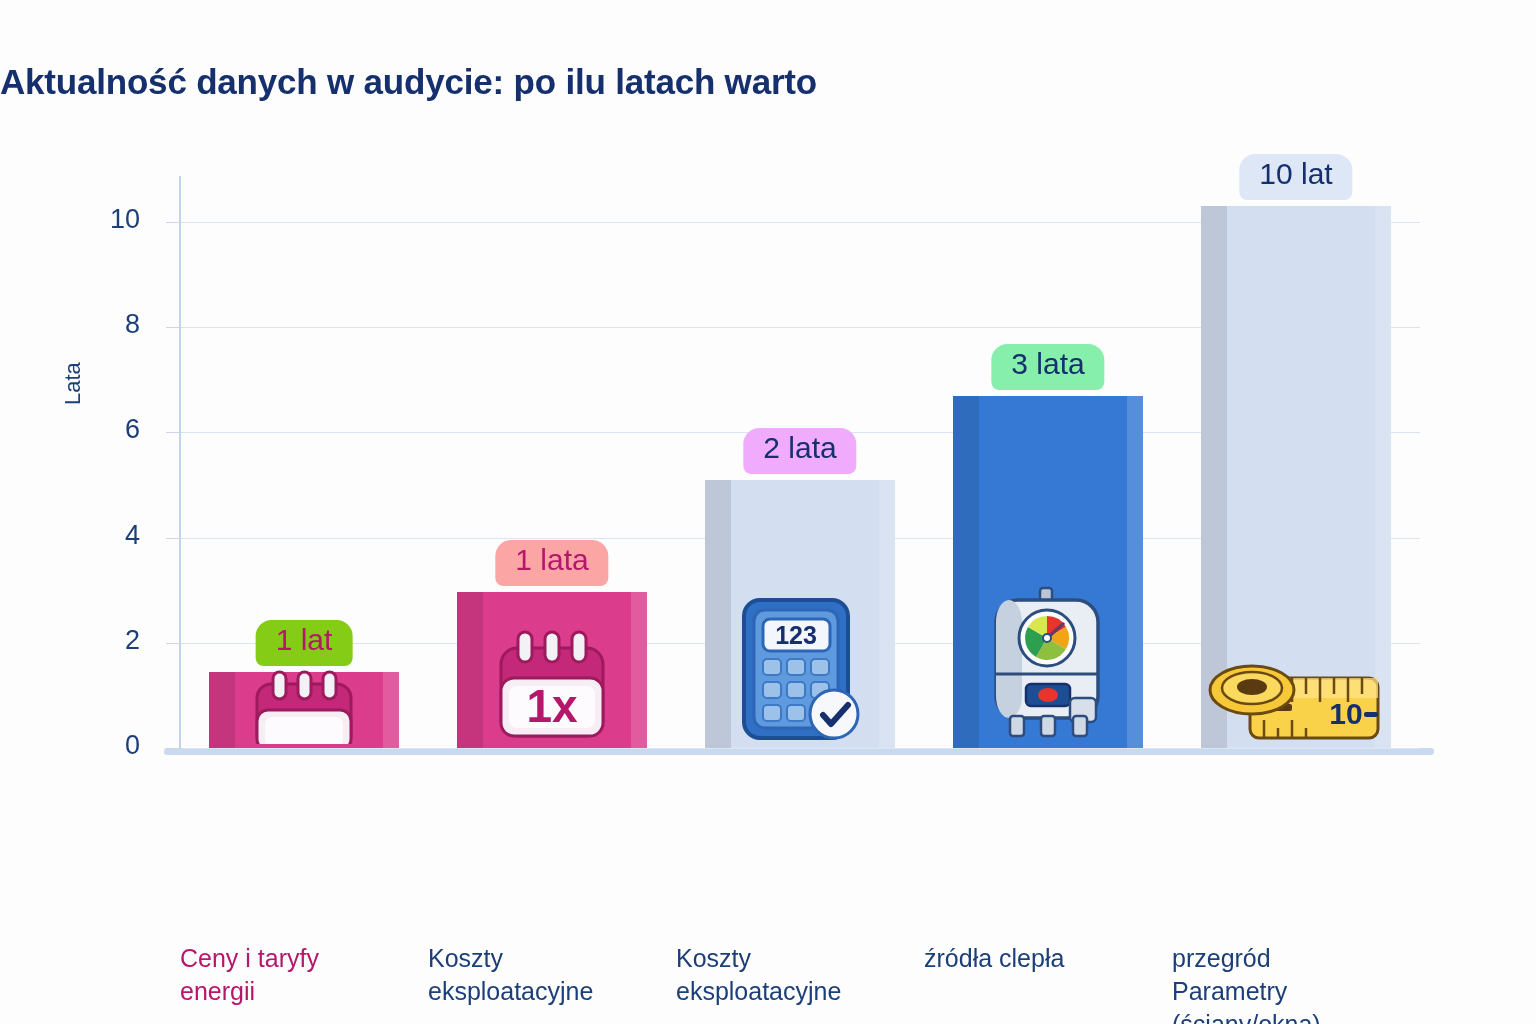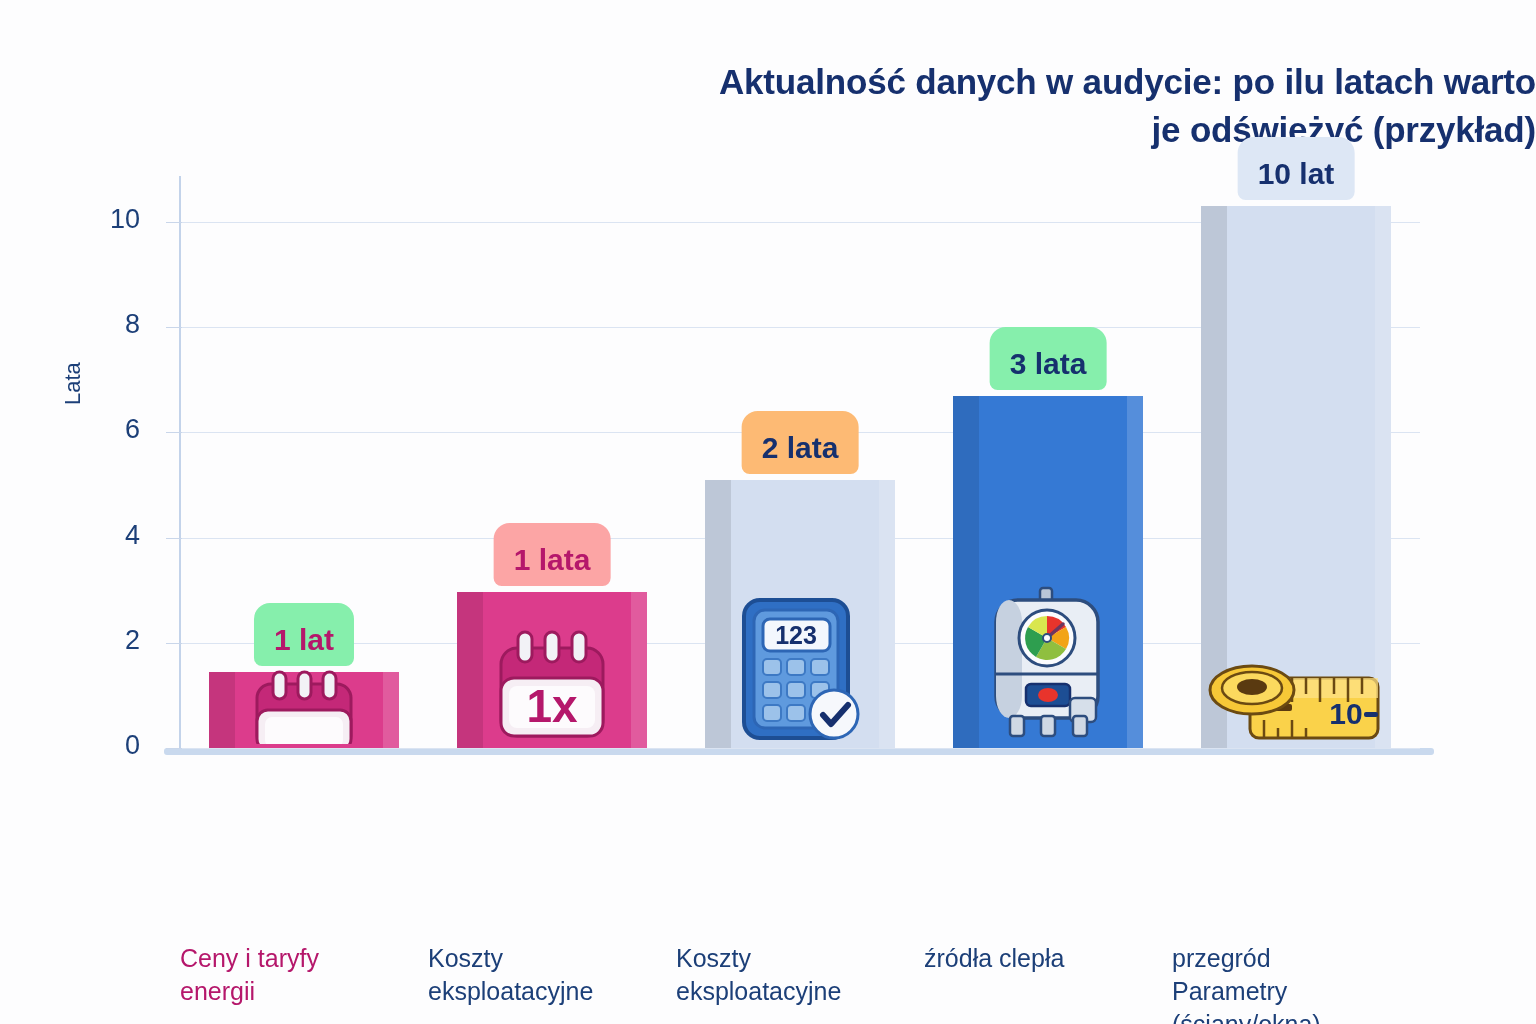--- a/index.html
+++ b/index.html
@@ -7,21 +7,21 @@
     width:1536px;height:1024px;
     background:#fdfdfe;
     font-family:"Liberation Sans",sans-serif;
     overflow:hidden;
     position:relative;
   }
   
   #chart-title{
     position:absolute;
     left:0;top:58px;width:1536px;
-    text-align:right;
+    text-align:left;
     color:#16306e;
     font-size:35px;
     font-weight:bold;
     line-height:48px;
     letter-spacing:-0.2px;
   }
   #chart-title .l2{display:block;}
 
   
   
@@ -71,23 +71,23 @@
   }
   .bar-sheen{
     position:absolute;right:0;top:0;bottom:0;width:16px;
     background:rgba(255,255,255,0.16);
   }
 
   
   .value-pill{
     position:absolute;
     left:50%;transform:translateX(-50%);
-    padding:20px 20px 9px 20px;
+    padding:3px 20px 9px 20px;
     border-radius:16px 16px 8px 8px;
-    font-size:30px;font-weight:bold;
+    font-size:30px;font-weight:normal;
     white-space:nowrap;
     line-height:34px;
   }
 
   
   .cat-label{
     position:absolute;
     top:762px;
     text-align:left;
     font-size:25px;
@@ -100,21 +100,20 @@
     position:absolute;
     bottom:0;left:50%;transform:translateX(-50%);
     pointer-events:none;
   }
 </style>
 </head>
 <body>
 
 <div id="chart-title">
   <span class="l1">Aktualność danych w audycie: po ilu latach warto</span>
-  <span class="l2">je odświeżyć (przykład)</span>
 </div>
 
 <div id="y-axis-title">Lata</div>
 
 <div id="plot">
   <div id="y-axis-line"></div>
   <div id="x-axis-line"></div>
   <div id="grid-container">
       <div class="gridline" style="top: 568px;"></div>
       <div class="tick-dash" style="top: 568px;"></div>
@@ -146,21 +145,21 @@
         <div class="icon-wrap"><svg width="118" height="74" viewBox="0 0 118 74">
     <rect x="12" y="14" width="94" height="66" rx="14" fill="#c42878" stroke="#9d1a5e" stroke-width="3"></rect>
     <rect x="12" y="40" width="94" height="40" rx="11" fill="#f6eef4" stroke="#9d1a5e" stroke-width="3"></rect>
     <rect x="20" y="47" width="78" height="30" rx="7" fill="#fdfbfd"></rect>
     <g fill="#f2f2f6" stroke="#9d1a5e" stroke-width="3">
       <rect x="28" y="2" width="13" height="27" rx="6.5"></rect>
       <rect x="53" y="2" width="13" height="27" rx="6.5"></rect>
       <rect x="78" y="2" width="13" height="27" rx="6.5"></rect>
     </g>
   </svg></div>
-        <div class="value-pill" style="bottom: 82.2593px; background: #86efac; color: rgb(181, 23, 107);">1 lat</div>
+        <div class="value-pill" style="bottom: 82.2593px; background: #84cc16; color: rgb(181, 23, 107);">1 lat</div>
       </div>
       <div class="bar-group" style="left: 277px; width: 190px; height: 568px;">
         <div class="bar" style="height: 156.2px; background: rgb(220, 60, 140);">
           <div class="bar-edge"></div>
           <div class="bar-sheen"></div>
         </div>
         <div class="icon-wrap"><svg width="130" height="118" viewBox="0 0 130 118">
     <g>
       <rect x="14" y="22" width="102" height="88" rx="16" fill="#c42878" stroke="#9d1a5e" stroke-width="3"></rect>
       <rect x="14" y="52" width="102" height="58" rx="13" fill="#f6eef4" stroke="#9d1a5e" stroke-width="3"></rect>
@@ -192,21 +191,21 @@
       <rect x="33" y="88" width="18" height="16" rx="4"></rect>
               <rect x="57" y="88" width="18" height="16" rx="4"></rect>
               <rect x="81" y="88" width="18" height="16" rx="4"></rect>
       <rect x="33" y="111" width="18" height="16" rx="4"></rect>
               <rect x="57" y="111" width="18" height="16" rx="4"></rect>
               <rect x="81" y="111" width="18" height="16" rx="4"></rect>
     </g>
     <circle cx="104" cy="120" r="24" fill="#f6f8fc" stroke="#2d66b5" stroke-width="3"></circle>
     <path d="M93 121 l8 9 l17 -19" fill="none" stroke="#16306e" stroke-width="6" stroke-linecap="round" stroke-linejoin="round"></path>
   </svg></div>
-        <div class="value-pill" style="bottom: 274.222px; background: #fdba74; color: rgb(22, 48, 110);">2 lata</div>
+        <div class="value-pill" style="bottom: 274.222px; background: #f0abfc; color: rgb(22, 48, 110);">2 lata</div>
       </div>
       <div class="bar-group" style="left: 773px; width: 190px; height: 568px;">
         <div class="bar" style="height: 352.37px; background: rgb(53, 121, 212);">
           <div class="bar-edge"></div>
           <div class="bar-sheen"></div>
         </div>
         <div class="icon-wrap"><svg width="140" height="158" viewBox="0 0 140 158">
     <rect x="62" y="2" width="12" height="14" rx="3" fill="#b9c6d8" stroke="#2d4d7e" stroke-width="2.5"></rect>
     <rect x="18" y="14" width="102" height="118" rx="22" fill="#e9eef5" stroke="#2d4d7e" stroke-width="3.5"></rect>
     <rect x="18" y="14" width="26" height="118" rx="22" fill="#c6d1e0"></rect>

